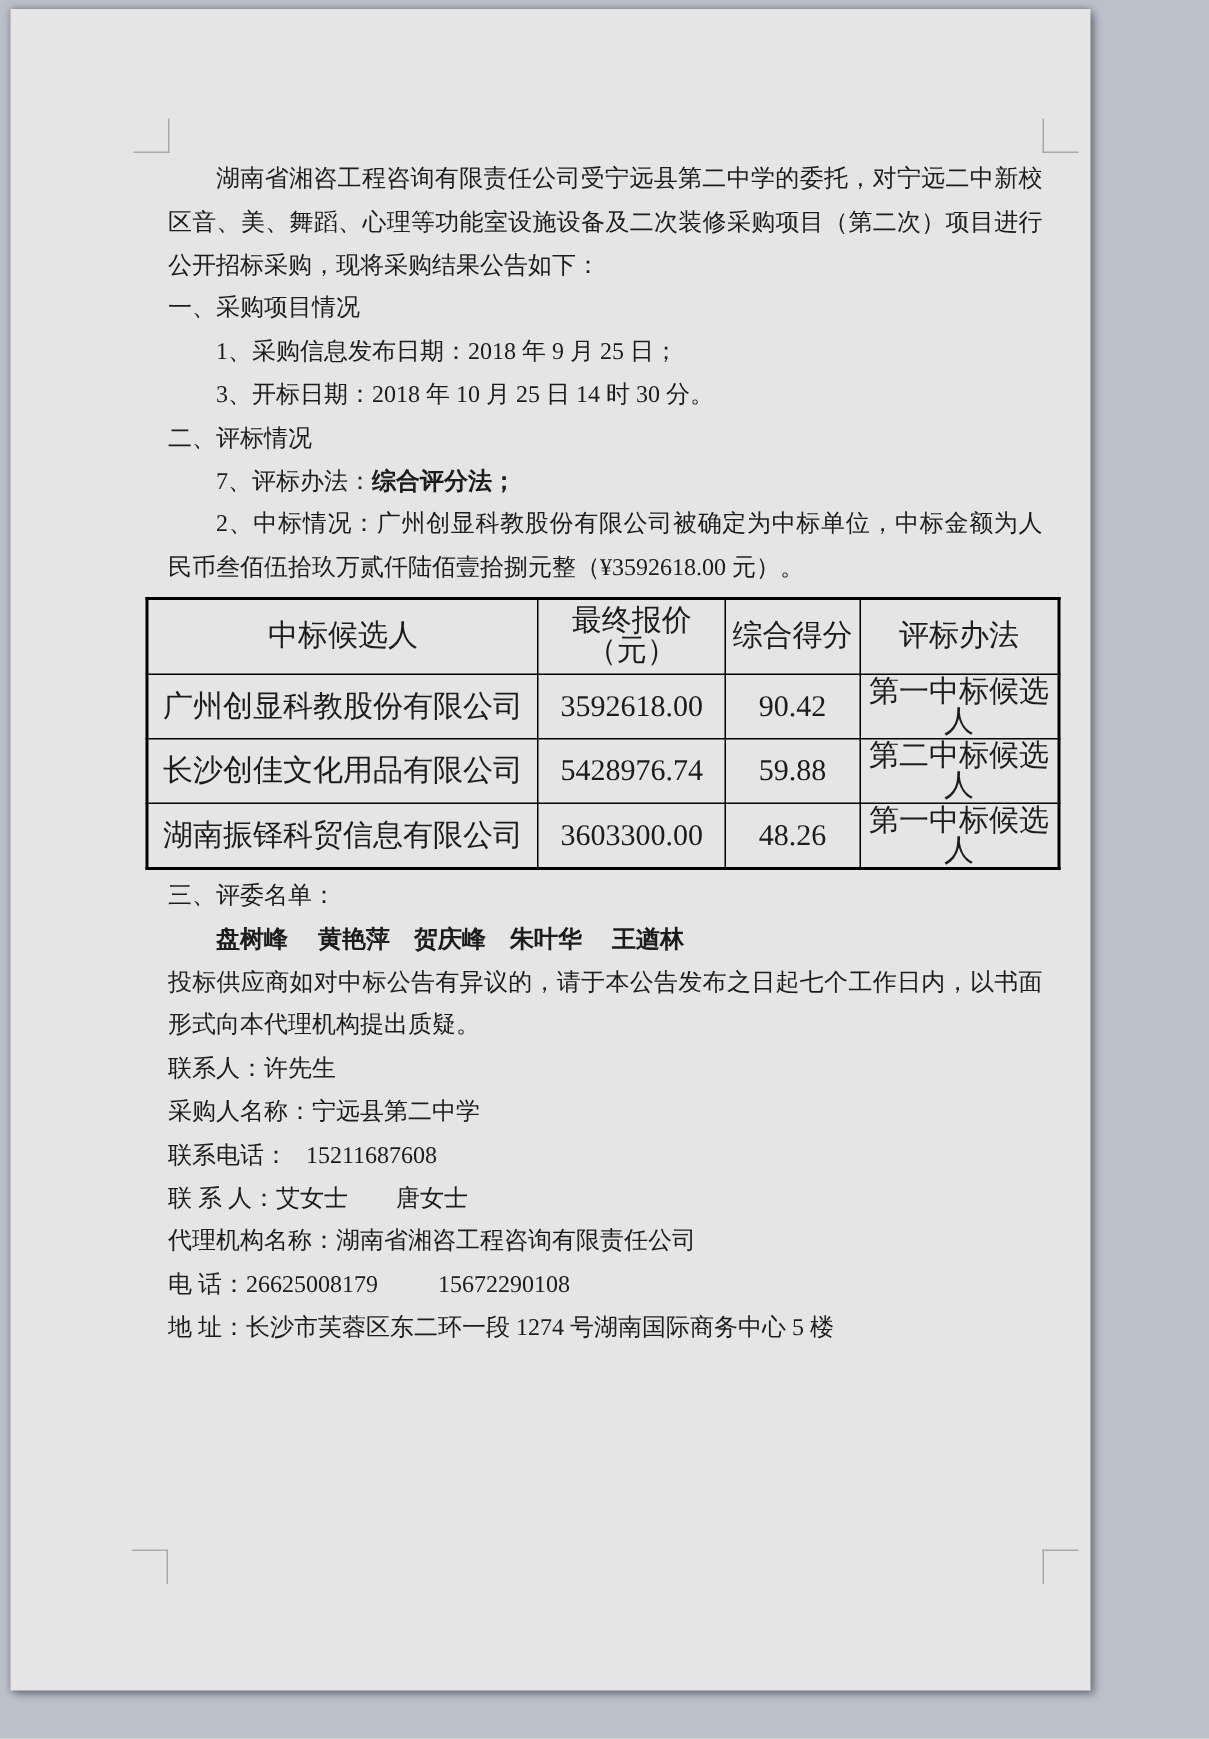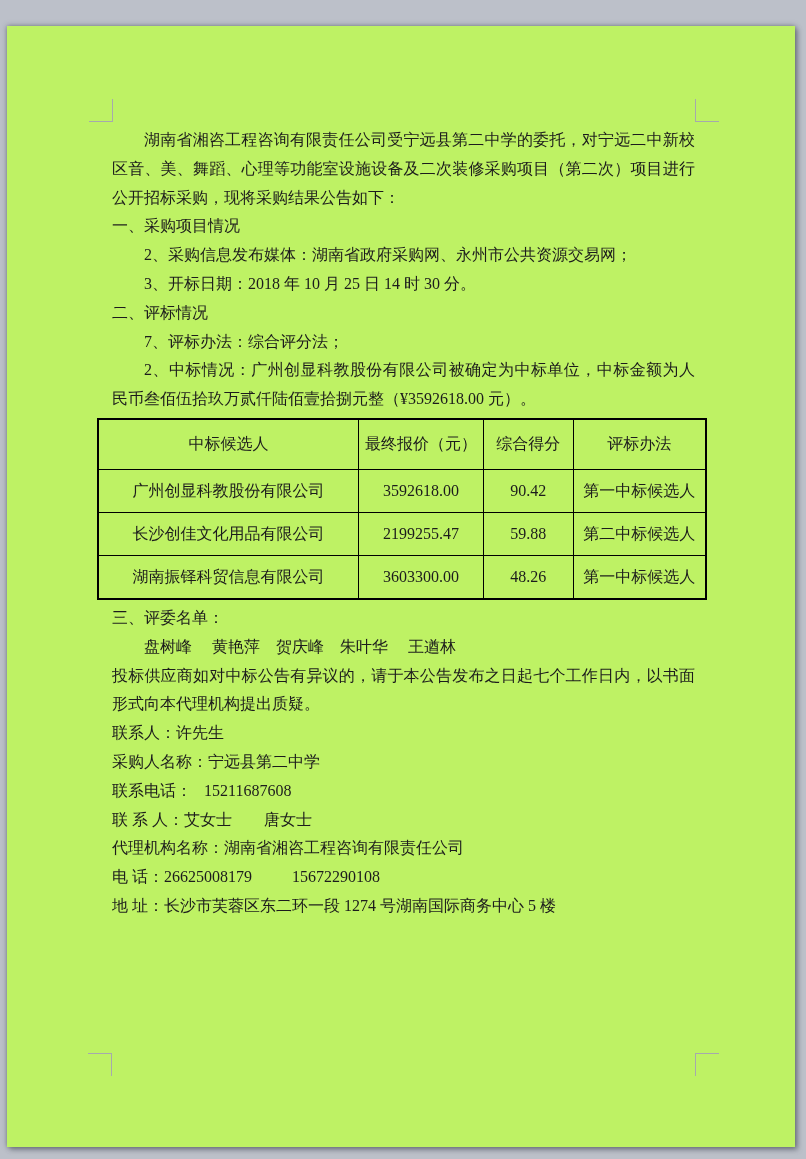--- a/index.html
+++ b/index.html
@@ -3,45 +3,45 @@
 <meta charset="utf-8">
 <style>
   html,body{margin:0;padding:0;}
   body{
     width:806px;height:1159px;
     background:#bcc0c9;
     font-family:"Liberation Serif","DejaVu Serif",serif;
     position:relative;overflow:hidden;
   }
   .page{
-    position:absolute;left:7px;top:26px;width:788px;height:1121px;
-    background:#bef264;
+    position:absolute;left:7px;top:6px;width:720px;height:1121px;
+    background:#e5e5e5;
     box-shadow:0 0 5px rgba(70,76,88,.65), 3px 3px 5px rgba(70,76,88,.45);
   }
   .cropmark{position:absolute;width:23px;height:22px;}
   .cm-tl{left:82px;top:73px;border-right:1px solid #a6a9ad;border-bottom:1px solid #a6a9ad;}
   .cm-tr{left:688px;top:73px;border-left:1px solid #a6a9ad;border-bottom:1px solid #a6a9ad;}
   .cm-bl{left:81px;top:1027px;border-right:1px solid #a6a9ad;border-top:1px solid #a6a9ad;}
   .cm-br{left:688px;top:1027px;border-left:1px solid #a6a9ad;border-top:1px solid #a6a9ad;}
   .content{
     position:absolute;left:105px;top:100px;width:583px;
     font-size:16px;line-height:28.8px;color:#1c1c1c;
   }
   .content p{margin:0;padding:0;}
   .indent{text-indent:2em;}
   .justify{text-align:justify;}
   .pre{white-space:pre-wrap;}
-  .bold{font-weight:normal;}
+  .bold{font-weight:bold;}
   table.bids{
     border-collapse:collapse;
     margin:4px 16px 4px -15px;
     table-layout:fixed;
     width:610px;
     border:2px solid #000;
-    font-size:16px;
+    font-size:20px;
   }
   table.bids th,table.bids td{
     border:1px solid #000;
     text-align:center;vertical-align:middle;
     font-weight:normal;
     padding:0 2px;
     line-height:20px;
   }
   table.bids tr.hdr th{height:49px;}
   table.bids tr.row td{height:42px;}
@@ -52,21 +52,21 @@
 <div class="page">
   <div class="cropmark cm-tl"></div>
   <div class="cropmark cm-tr"></div>
   <div class="cropmark cm-bl"></div>
   <div class="cropmark cm-br"></div>
 
   <div class="content">
     <p class="indent justify">湖南省湘咨工程咨询有限责任公司受宁远县第二中学的委托，对宁远二中新校区音、美、舞蹈、心理等功能室设施设备及二次装修采购项目（第二次）项目进行公开招标采购，现将采购结果公告如下：</p>
 
     <p>一、采购项目情况</p>
-    <p class="indent">2、采购信息发布媒体：湖南省政府采购网、永州市公共资源交易网；</p>
+    <p class="indent">1、采购信息发布日期：2018 年 9 月 25 日；</p>
     <p class="indent">3、开标日期：2018 年 10 月 25 日 14 时 30 分。</p>
 
     <p>二、评标情况</p>
     <p class="indent"><span>7、评标办法：</span><span class="bold">综合评分法；</span></p>
     <p class="indent justify">2、中标情况：广州创显科教股份有限公司被确定为中标单位，中标金额为人民币叁佰伍拾玖万贰仟陆佰壹拾捌元整（¥3592618.00 元）。</p>
 
     <table class="bids">
       <colgroup>
         <col style="width:259px">
           <col style="width:124px">
@@ -81,21 +81,21 @@
         <th>评标办法</th>
       </tr>
       <tr class="row">
         <td>广州创显科教股份有限公司</td>
         <td>3592618.00</td>
         <td>90.42</td>
         <td>第一中标候选人</td>
       </tr>
       <tr class="row">
         <td>长沙创佳文化用品有限公司</td>
-        <td>2199255.47</td>
+        <td>5428976.74</td>
         <td>59.88</td>
         <td>第二中标候选人</td>
       </tr>
       <tr class="row">
         <td>湖南振铎科贸信息有限公司</td>
         <td>3603300.00</td>
         <td>48.26</td>
         <td>第一中标候选人</td>
       </tr>
     </tbody>

